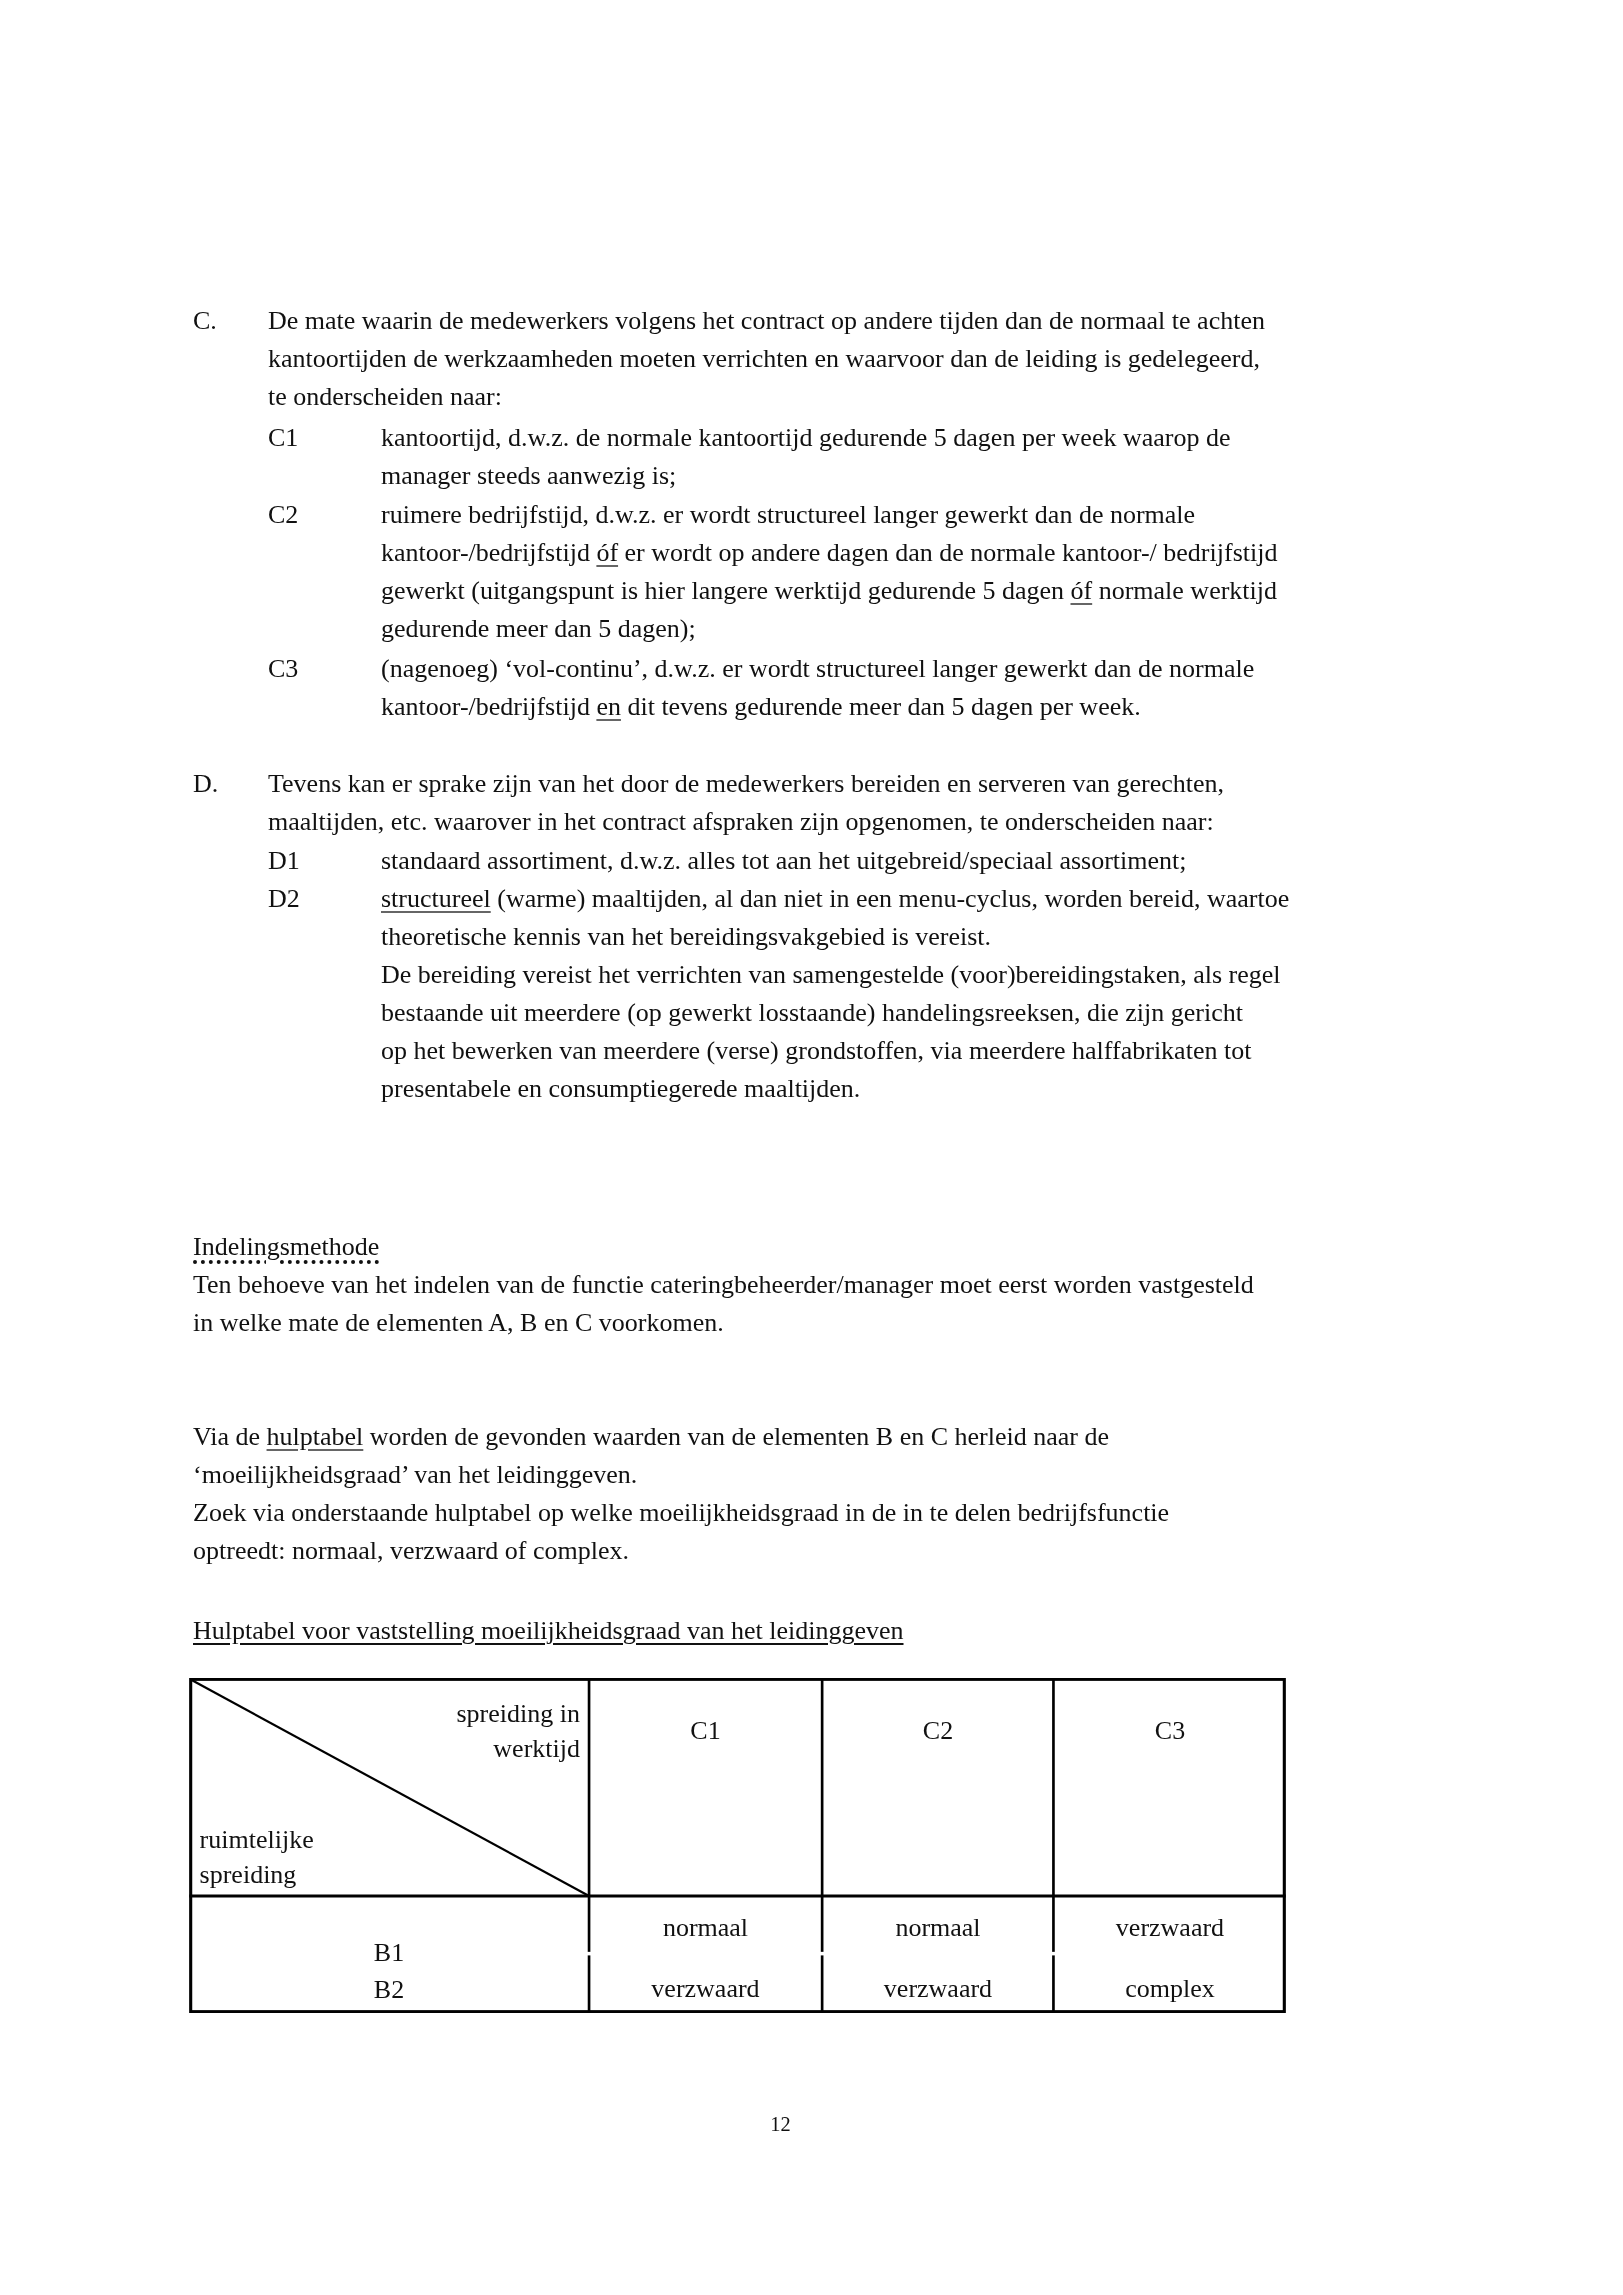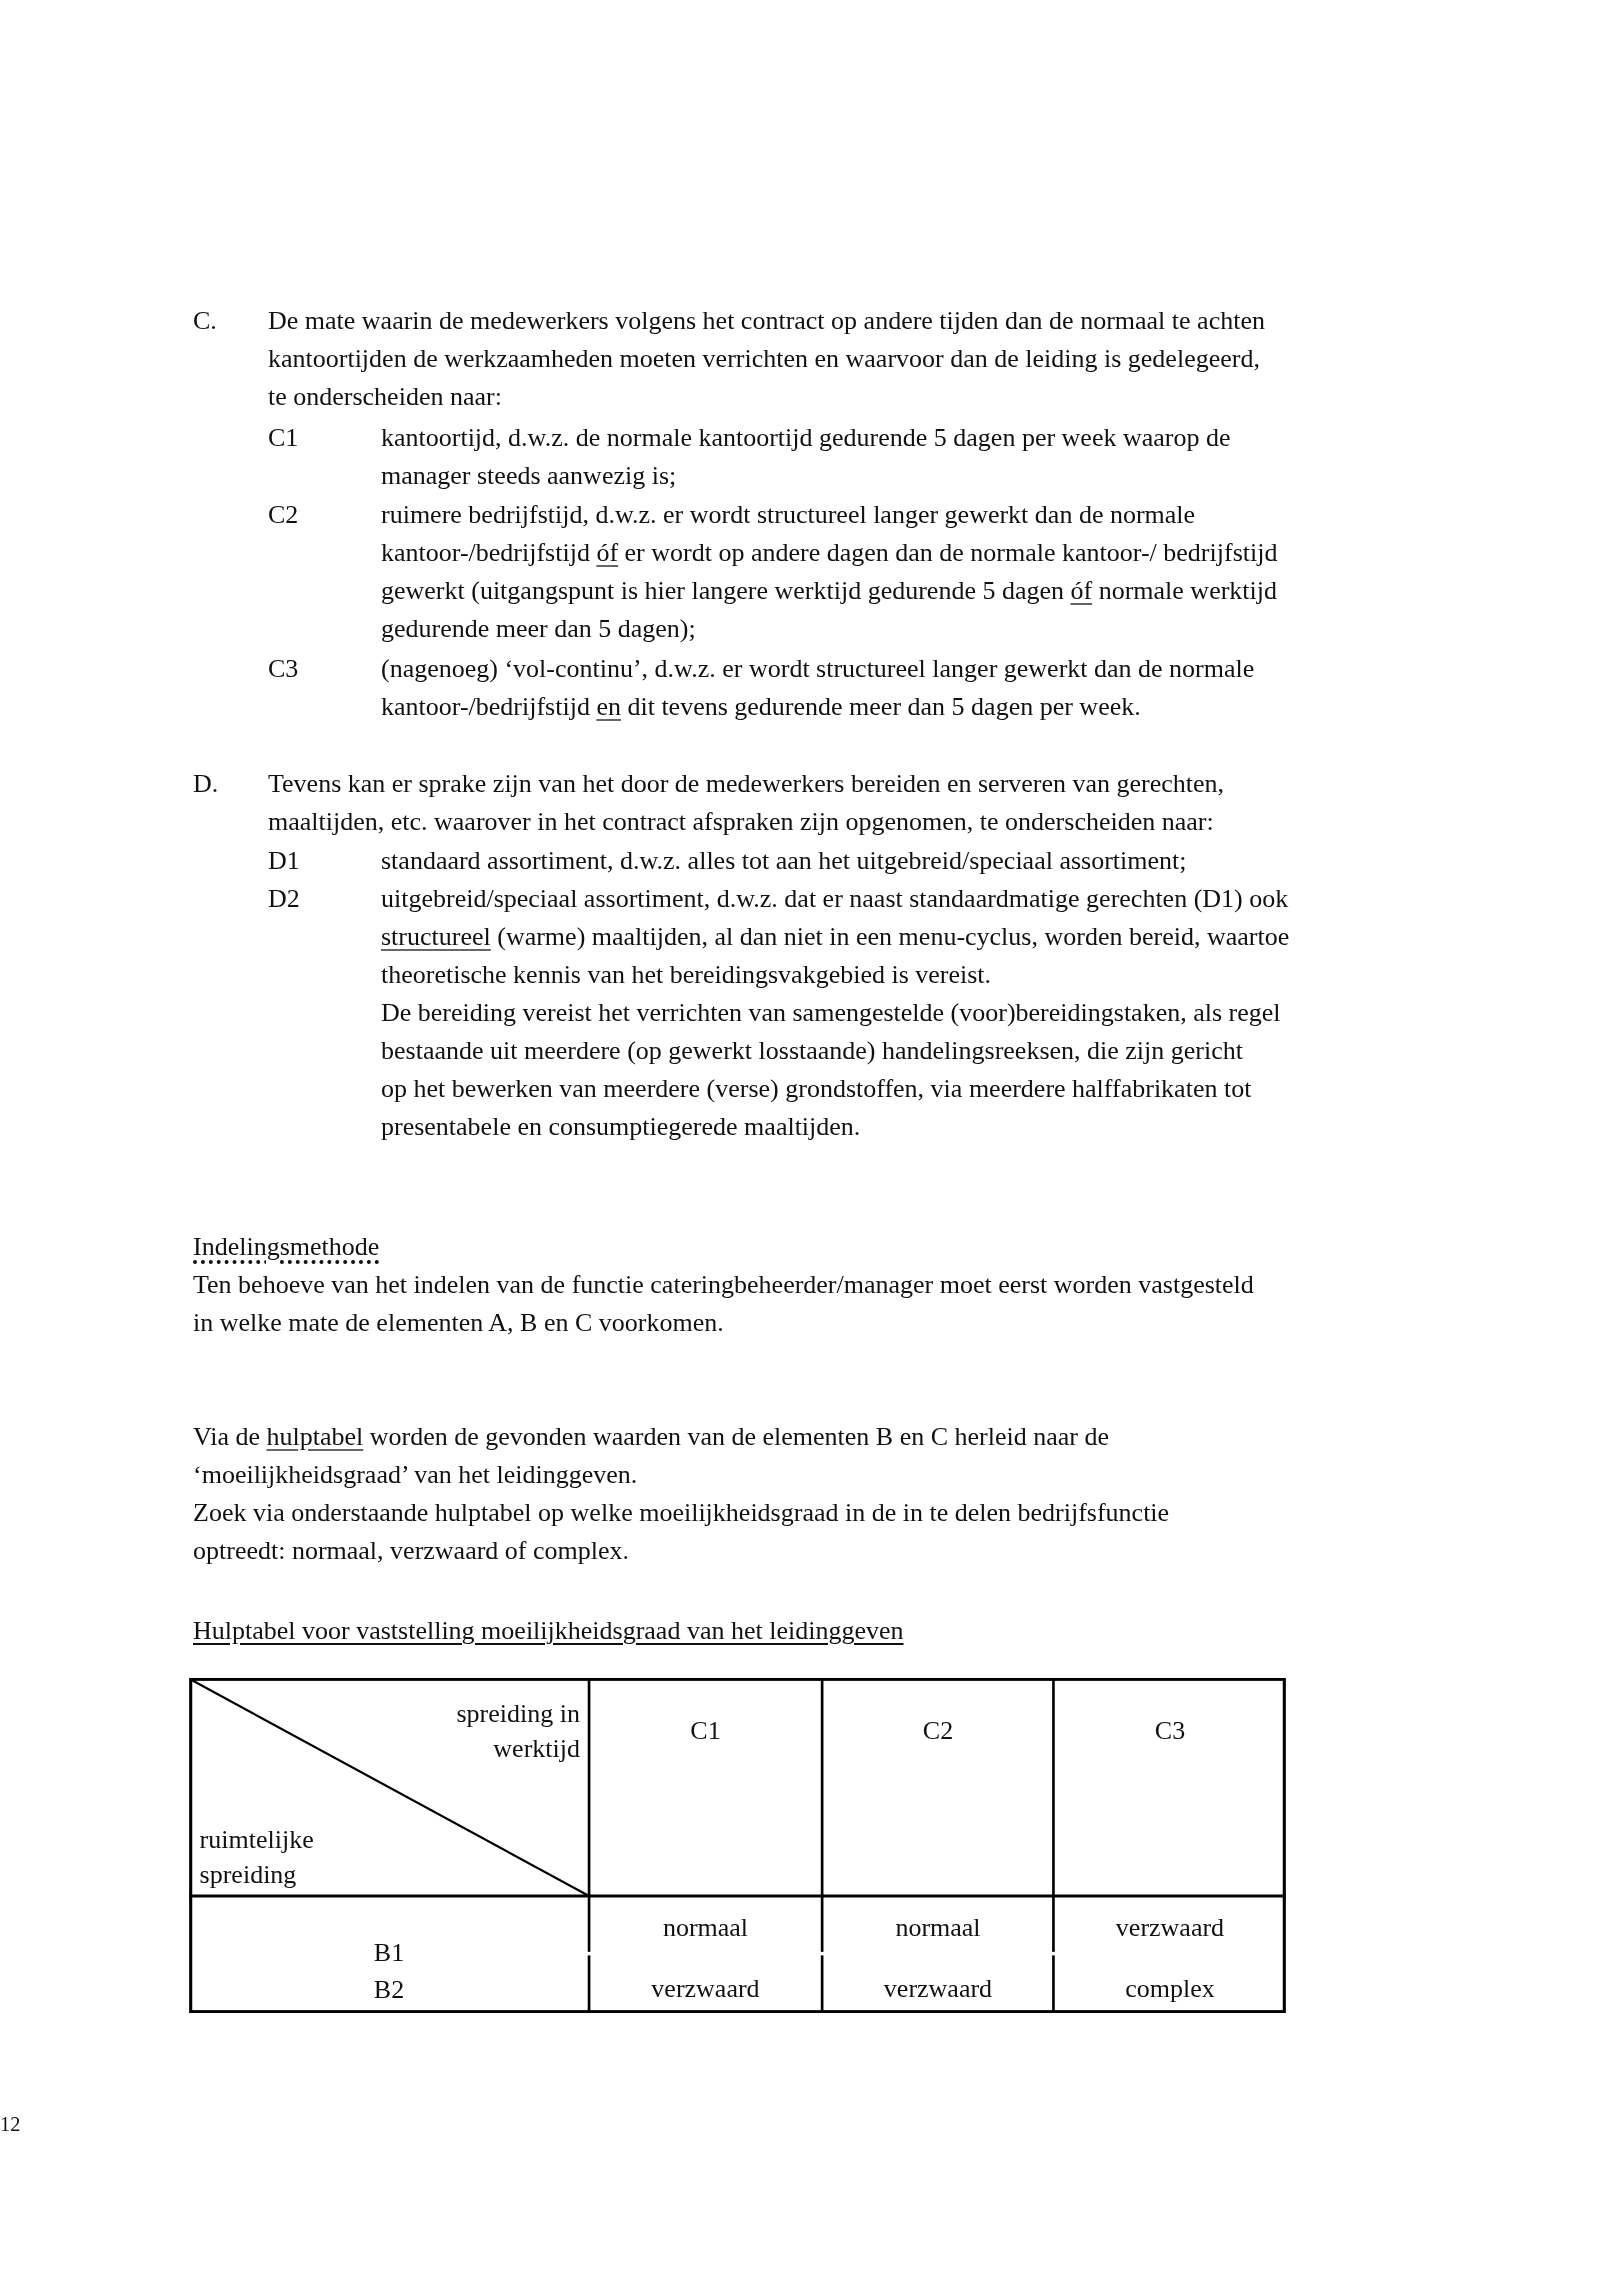--- a/index.html
+++ b/index.html
@@ -7,21 +7,21 @@
          font-family: "Liberation Serif", "DejaVu Serif", serif; color: #111; }
   .blk { position: absolute; font-size: 26px; line-height: 38px; white-space: nowrap; }
   .u { text-decoration: underline; text-decoration-color: #666; text-underline-offset: 3.5px; text-decoration-thickness: 1.8px; }
   .dotu { text-decoration: underline dotted; text-decoration-thickness: 3.5px; text-underline-offset: 5.3px; text-align: center; }
   .heading-u { text-decoration: underline; text-decoration-thickness: 1.8px; text-underline-offset: 4.4px; }
   .line { display: block; height: 38px; }
   #table { position: absolute; left: 189px; top: 1678px; width: 1097px; height: 335px; border-radius: 26px; }
   #table svg { position: absolute; left: 0; top: 0; }
   .cell-text { position: absolute; font-size: 26px; line-height: 35px; white-space: nowrap; }
   .center { text-align: center; }
-  #page-num { position: absolute; left: 0; width: 1561px; top: 2113px; text-align: left; font-size: 20.4px; }
+  #page-num { position: absolute; left: 0; width: 1561px; top: 2113px; text-align: center; font-size: 20.4px; }
 </style>
 </head>
 <body>
 
 <div>
   <div class="blk" style="left:193px; top:302px;">C.</div>
   <div class="blk" style="left:268px; top:302px;">
     <span class="line">De mate waarin de medewerkers volgens het contract op andere tijden dan de normaal te achten</span>
     <span class="line">kantoortijden de werkzaamheden moeten verrichten en waarvoor dan de leiding is gedelegeerd,</span>
     <span class="line">te onderscheiden naar:</span>
@@ -55,21 +55,20 @@
     <span class="line">maaltijden, etc. waarover in het contract afspraken zijn opgenomen, te onderscheiden naar:</span>
   </div>
 
   <div class="blk" style="left:268px; top:842px;">D1</div>
   <div class="blk" style="left:381px; top:842px;">
     <span class="line">standaard assortiment, d.w.z. alles tot aan het uitgebreid/speciaal assortiment;</span>
   </div>
 
   <div class="blk" style="left:268px; top:880px;">D2</div>
   <div class="blk" style="left:381px; top:880px;">
-    <span class="line">uitgebreid/speciaal assortiment, d.w.z. dat er naast standaardmatige gerechten (D1) ook</span>
     <span class="line"><span class="u">structureel</span><span> (warme) maaltijden, al dan niet in een menu-cyclus, worden bereid, waartoe</span></span>
     <span class="line">theoretische kennis van het bereidingsvakgebied is vereist.</span>
     <span class="line">De bereiding vereist het verrichten van samengestelde (voor)bereidingstaken, als regel</span>
     <span class="line">bestaande uit meerdere (op gewerkt losstaande) handelingsreeksen, die zijn gericht</span>
     <span class="line">op het bewerken van meerdere (verse) grondstoffen, via meerdere halffabrikaten tot</span>
     <span class="line">presentabele en consumptiegerede maaltijden.</span>
   </div>
 </div>
 
 <div class="blk" style="left:193px; top:1228px;">

